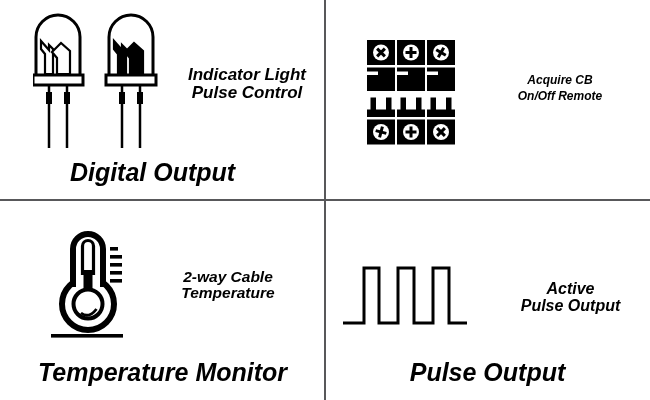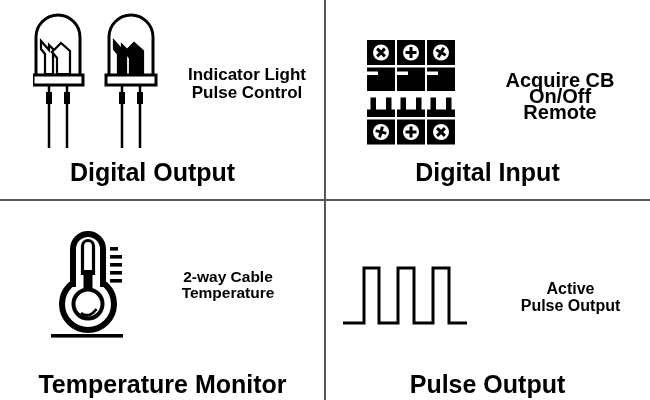--- a/index.html
+++ b/index.html
@@ -2,34 +2,34 @@
 <html><head>
 <meta charset="utf-8">
 <style>
   html,body{margin:0;padding:0;background:#fff;}
   .canvas{
     position:relative;width:650px;height:400px;background:#ffffff;
     font-family:"Liberation Sans",sans-serif;color:#000;overflow:hidden;
   }
   .divider-v{position:absolute;left:324px;top:0;width:2px;height:400px;background:#58585a;}
   .divider-h{position:absolute;left:0;top:199px;width:650px;height:2px;background:#58585a;}
-  .quad{position:absolute;width:386px;height:200px;}
+  .quad{position:absolute;width:386px;height:200px;font-style:italic;}
   .q-tl{left:0;top:0;}  .q-tr{left:325px;top:0;}
   .q-bl{left:0;top:200px;} .q-br{left:325px;top:200px;}
   .icon{position:absolute;}
   .desc{position:absolute;font-weight:bold;text-align:center;color:#000;}
   .desc-tl{left:172px;top:66px;width:150px;font-size:17px;line-height:18px;}
-  .desc-tr{left:170px;top:72px;width:130px;font-size:20px;line-height:16px;}
+  .desc-tr{left:170px;top:72px;width:130px;font-size:12px;line-height:16px;}
   .desc-bl{left:163px;top:69px;width:130px;font-size:15.5px;line-height:15.5px;}
   .desc-br{left:178px;top:81px;width:135px;font-size:16px;line-height:16.5px;}
   .heading{
     position:absolute;left:0;margin:0;width:325px;text-align:center;
     font-weight:bold;font-size:25px;line-height:26px;color:#000;
   }
-  .h-top{top:159px;}   .h-bot{top:159px;margin-top:12px;}
+  .h-top{top:159px;}   .h-bot{top:159px;}
   .h-shift{transform:translateX(-10px);}
   svg{display:block;}
 </style>
 </head>
 <body>
 
 <div class="canvas">
 
   <div class="divider-v"></div>
   <div class="divider-h"></div>
@@ -130,21 +130,20 @@
         <g transform="translate(74,92) rotate(45)">
             <rect x="-5.5" y="-1.5" width="11" height="3"></rect>
             <rect x="-1.5" y="-5.5" width="3" height="11"></rect>
           </g>
       </g>
     </svg>
     <div class="desc desc-tr">
       <div>Acquire CB</div>
       <div>On/Off Remote</div>
     </div>
-    <h2 class="heading h-top">Digital Input</h2>
   </section>
 
   <section class="quad q-bl">
     <svg class="icon" style="left:51px;top:25px;" width="78" height="114" viewBox="0 0 78 114">
 
       <circle cx="37" cy="79" r="26" fill="#fff" stroke="#000" stroke-width="6"></circle>
 
       <path d="M22,62 V24 A15,15 0 0 1 52,24 V62" fill="#fff" stroke="#000" stroke-width="6"></path>
 
       <path d="M31.5,50 V21 A5.5,5.5 0 0 1 42.5,21 V50" fill="#fff" stroke="#000" stroke-width="3.2"></path>

